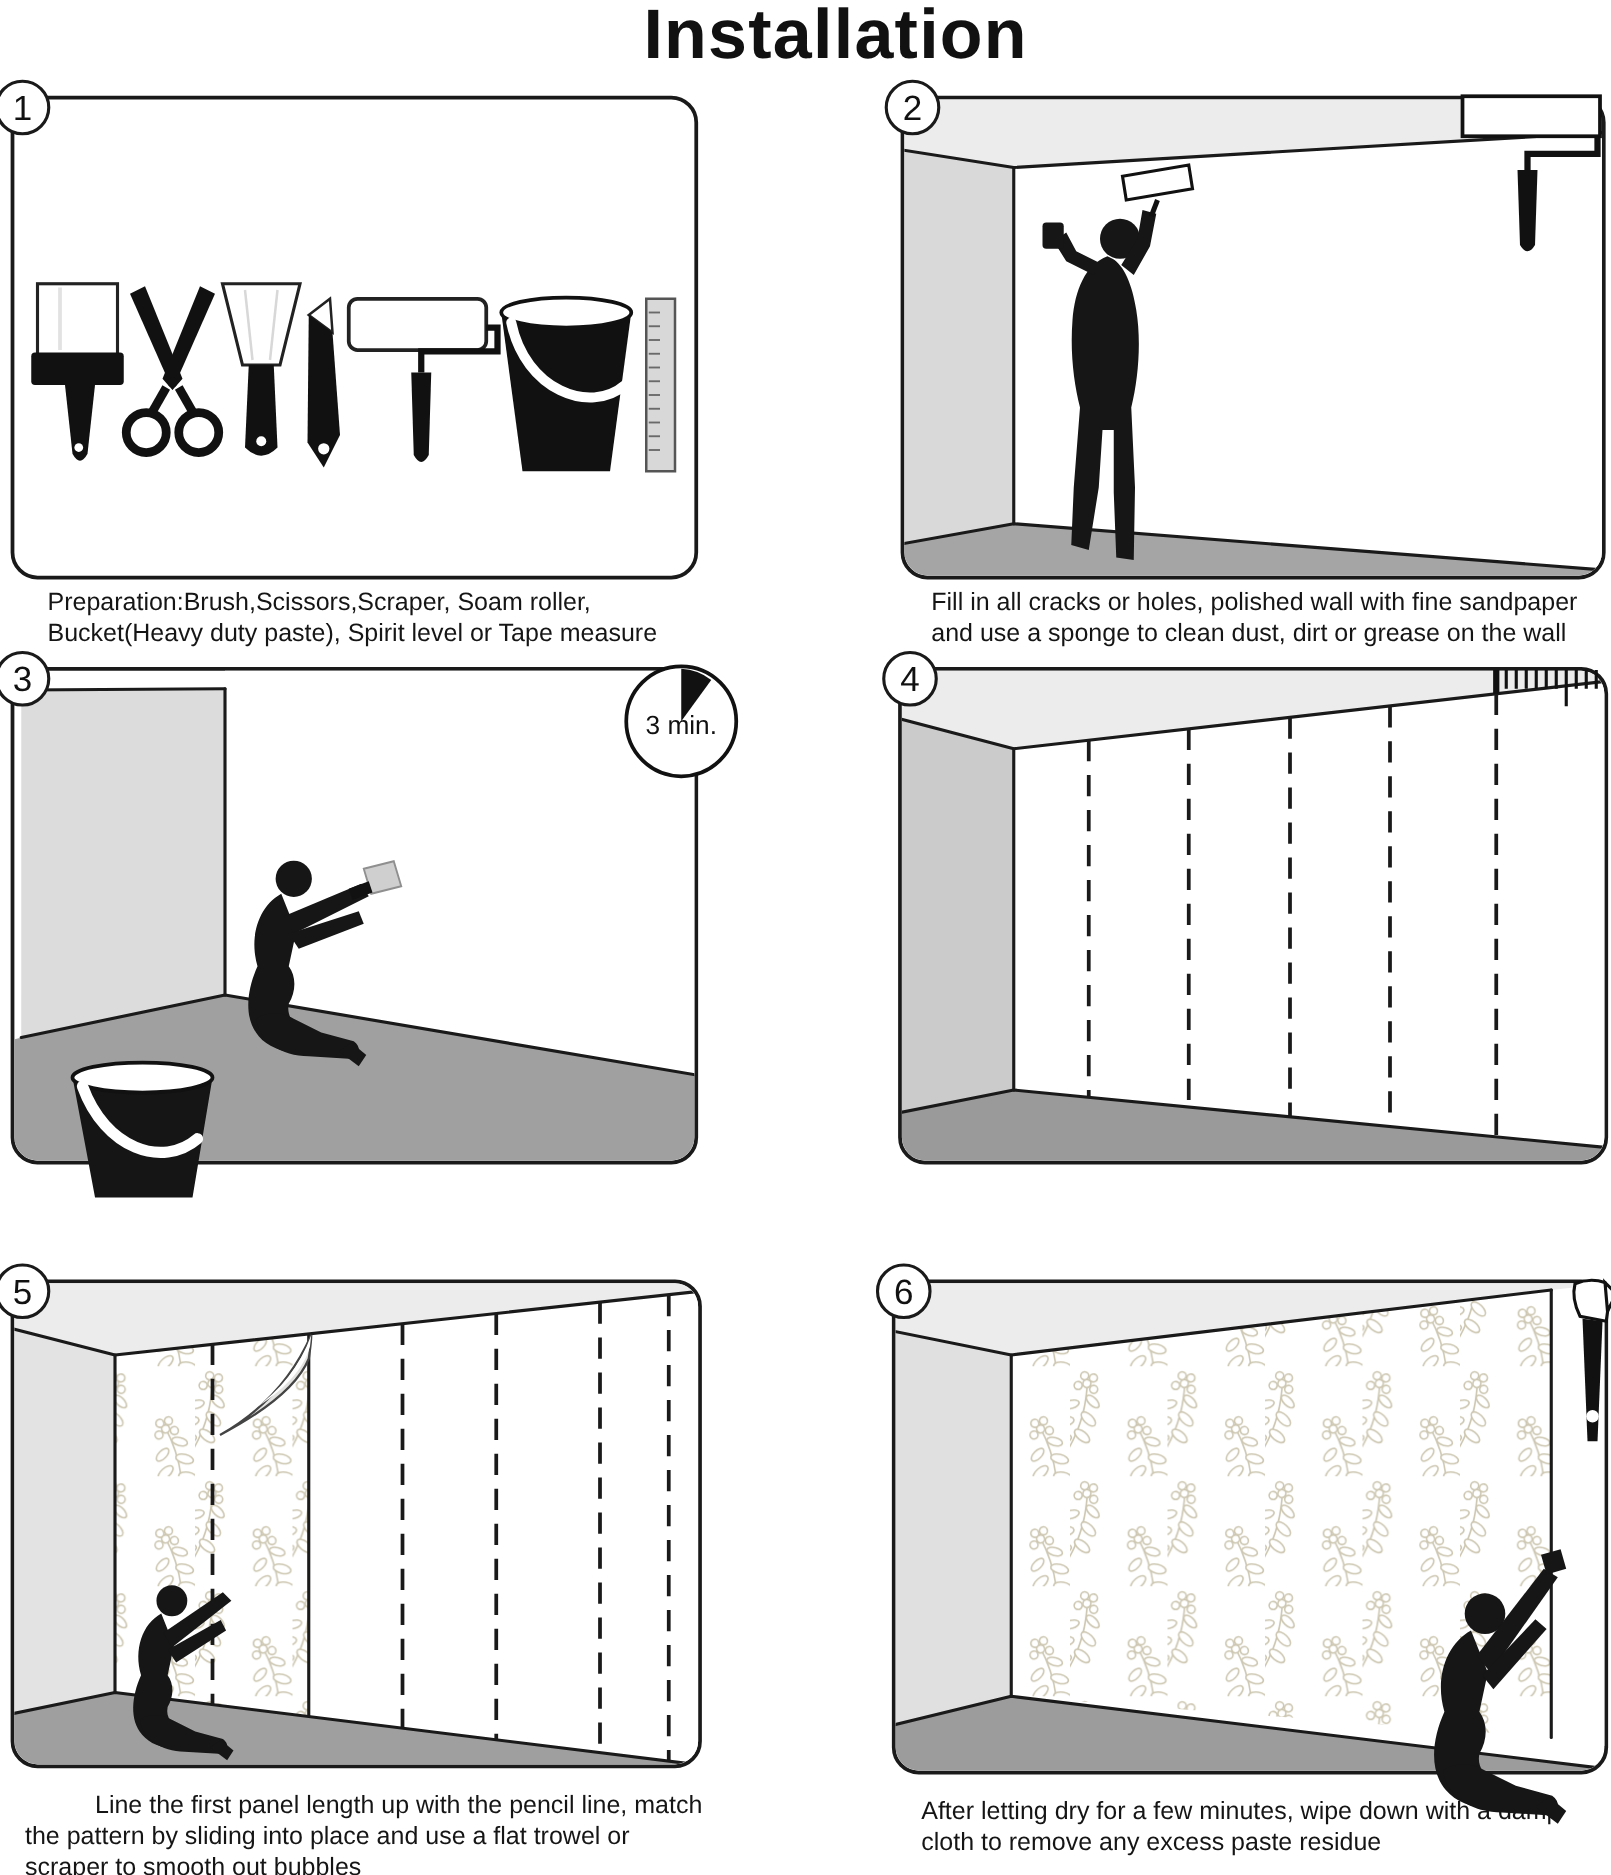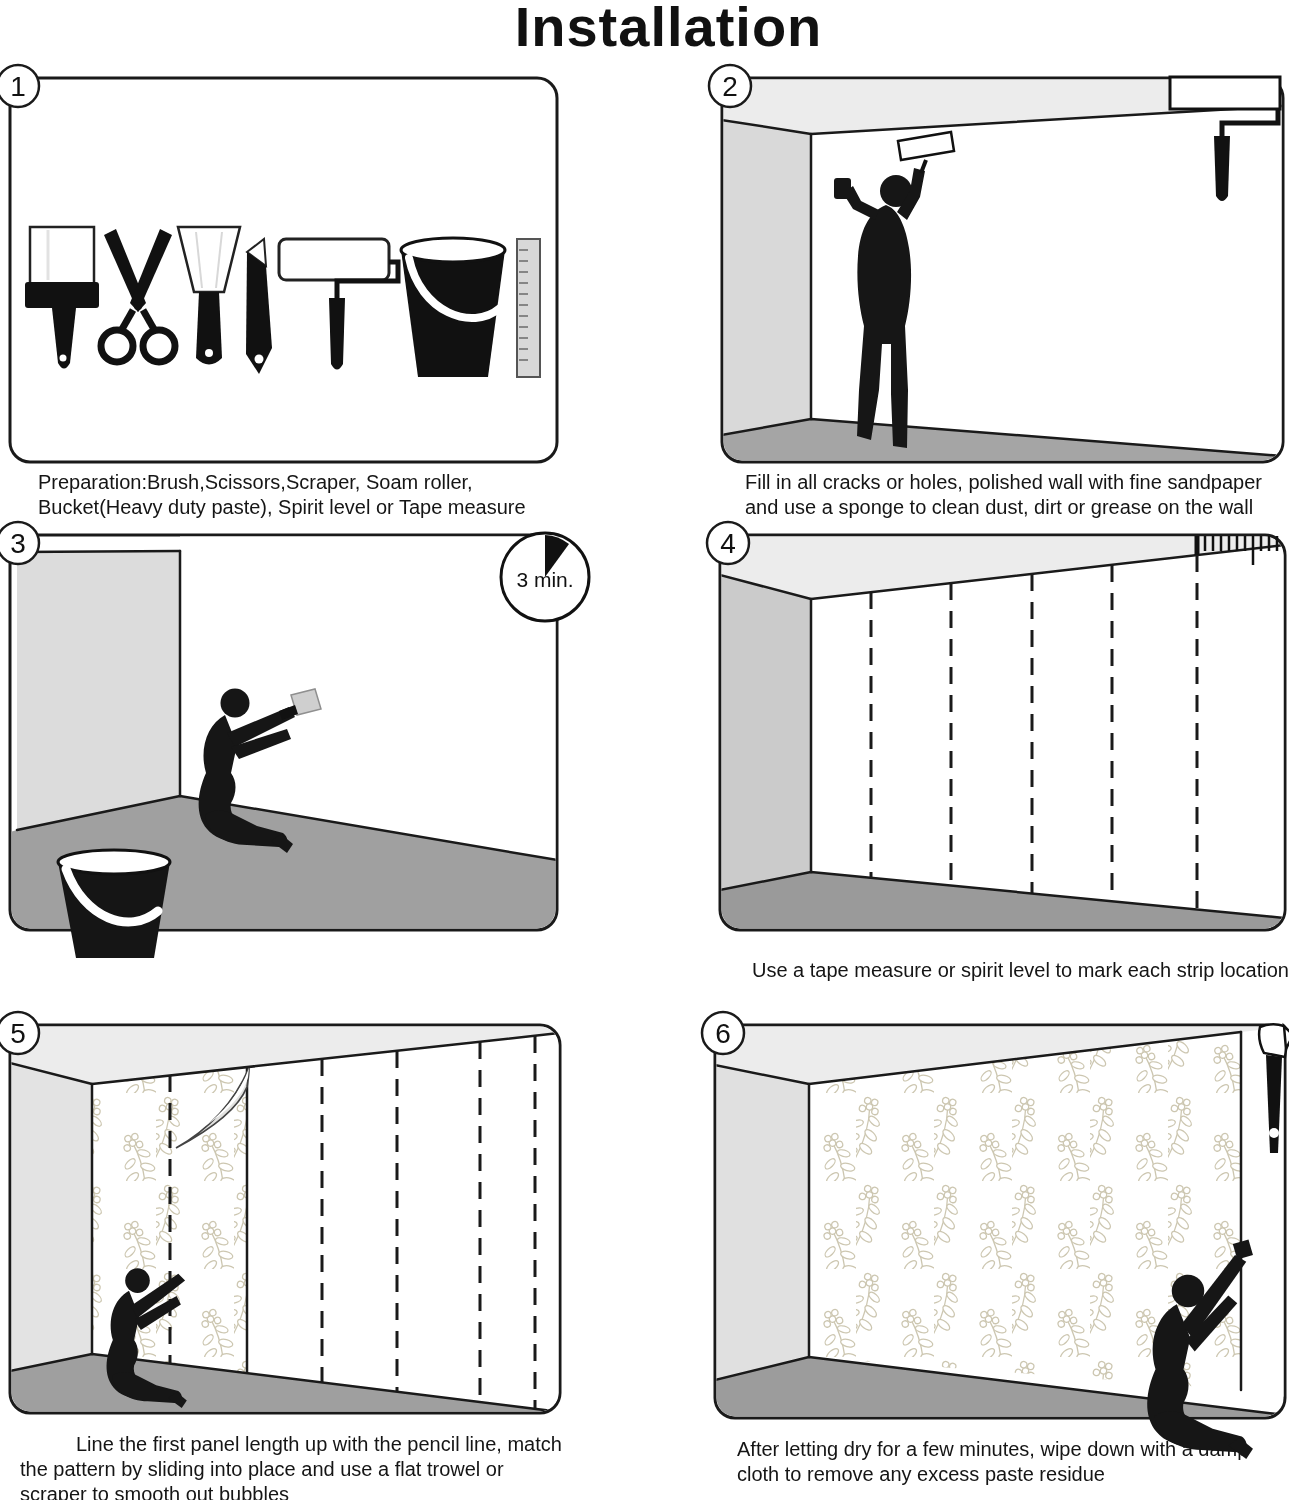--- a/index.html
+++ b/index.html
@@ -340,17 +340,16 @@
       <path d="M584,21 L593,30 L586,44 Z" fill="#fff" stroke="#111" stroke-width="2.5"></path>
       <path d="M566,50 L582,52 L578,148 L570,148 Z" fill="#111"></path>
       <circle cx="574" cy="128" r="5" fill="#fff"></circle>
     </g>
     <circle class="numcirc" cx="23" cy="28" r="21"></circle>
     <text class="numtxt" x="23" y="38">6</text>
   </svg>
 
   <div class="cap" style="left:38px;top:470px;width:520px">Preparation:Brush,Scissors,Scraper, Soam roller, Bucket(Heavy duty paste), Spirit level or Tape measure</div>
   <div class="cap" style="left:745px;top:470px;width:544px">Fill in all cracks or holes, polished wall with fine sandpaper and use a sponge to clean dust, dirt or grease on the wall</div>
-  <div class="cap" style="left:752px;top:958px;width:537px">Use a tape measure or spirit level to mark each strip location</div>
   <div class="cap indent" style="left:20px;top:1432px;width:545px">Line the first panel length up with the pencil line, match the pattern by sliding into place and use a flat trowel or scraper to smooth out bubbles</div>
   <div class="cap" style="left:737px;top:1437px;width:545px">After letting dry for a few minutes, wipe down with a damp cloth to remove any excess paste residue</div>
 
 </div>
 
 </body></html>

